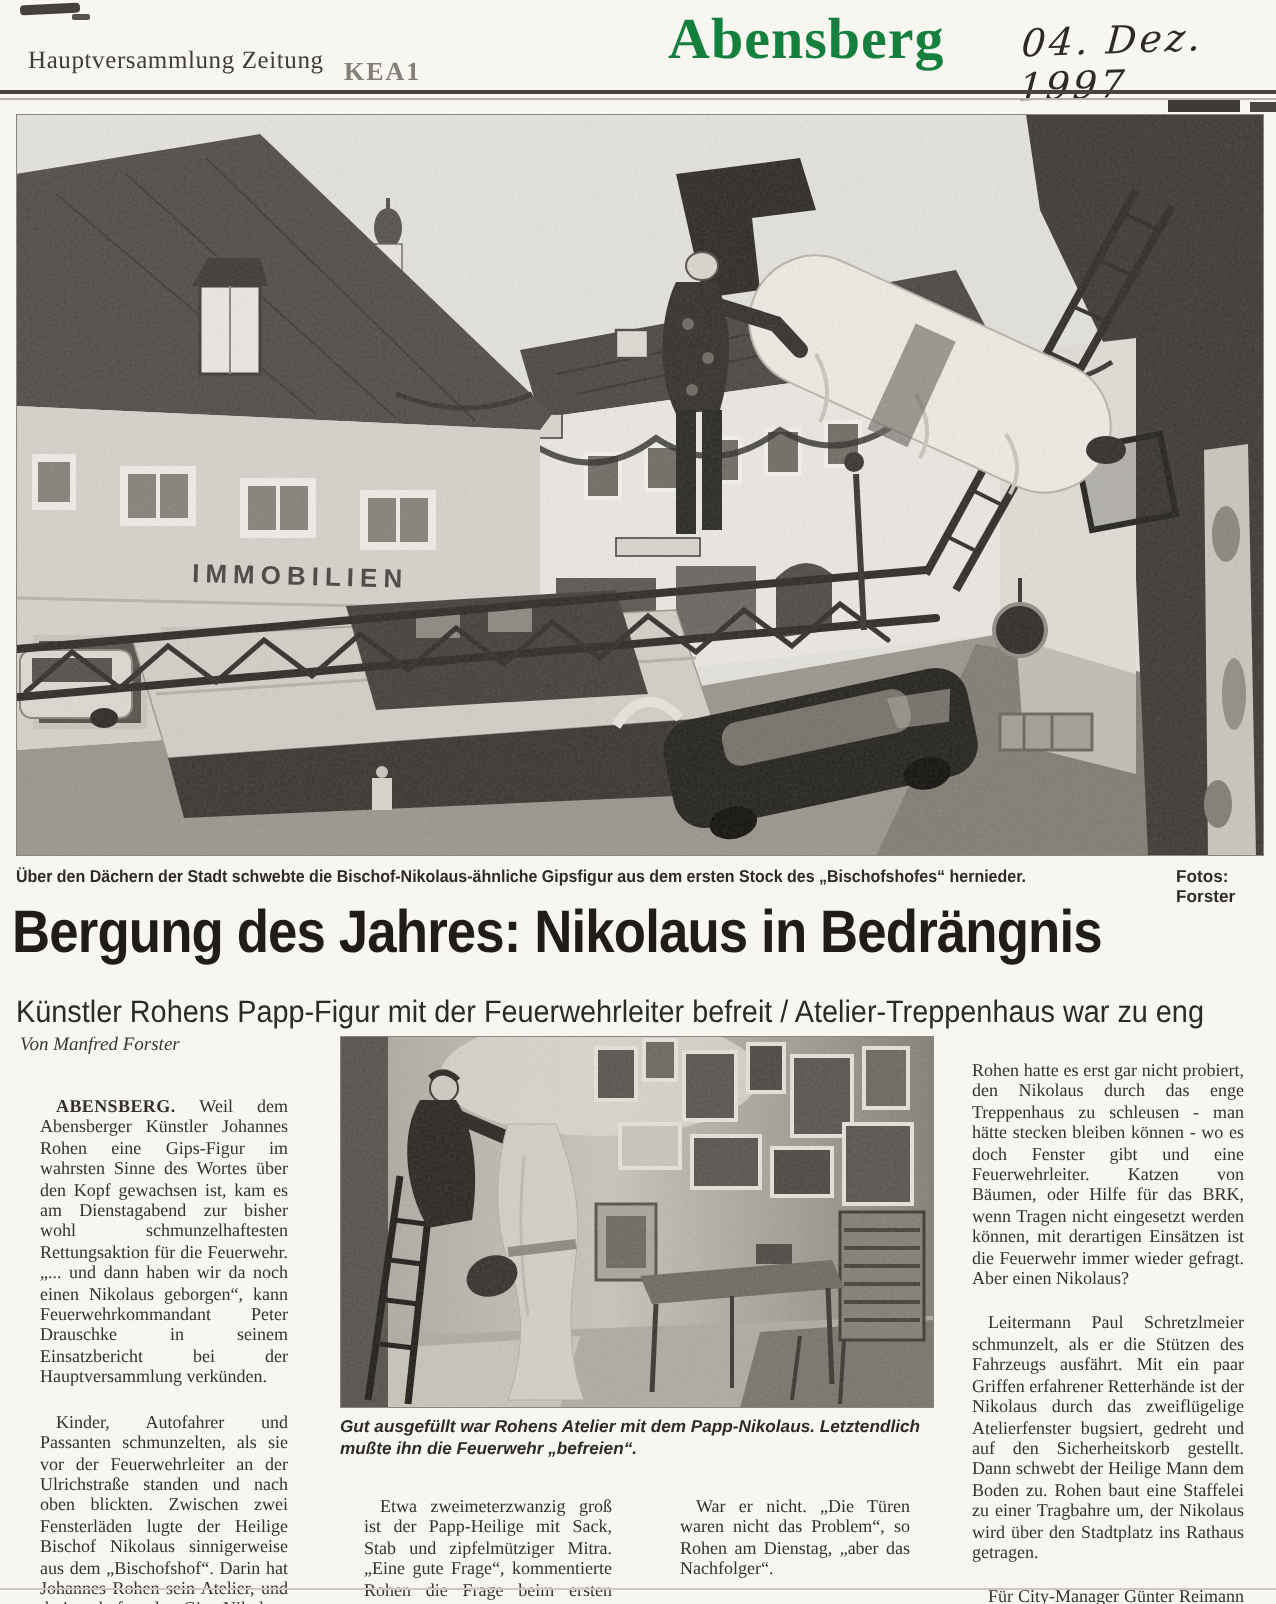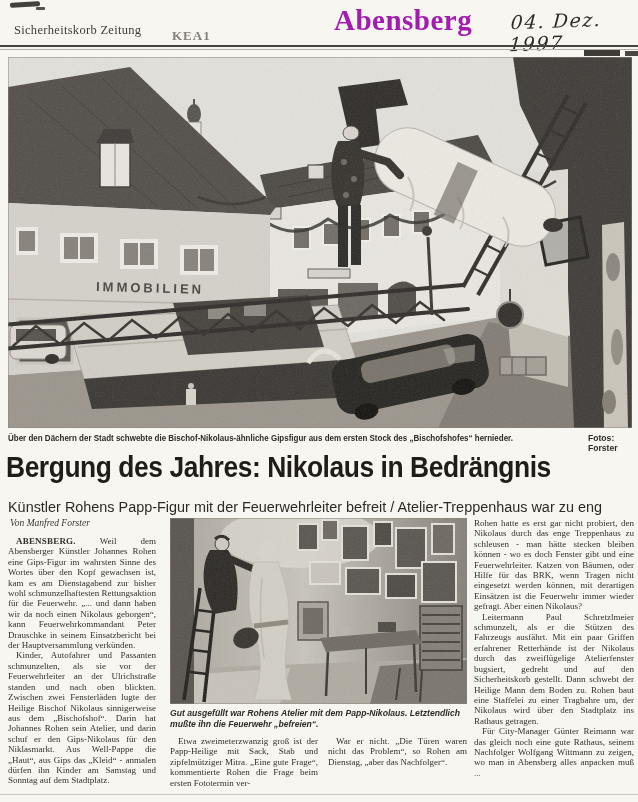--- a/index.html
+++ b/index.html
@@ -8,21 +8,21 @@
     background:#f7f6f1;
     font-family:"Liberation Serif", serif;
     color:#33302b;
   }
   .abs{position:absolute;}
   
   .corner-mark{left:10px;top:2px;width:30px;height:5px;background:#45423c;border-radius:2px;transform:rotate(-3deg);}
   .corner-mark2{left:36px;top:7px;width:9px;height:3px;background:#56534d;border-radius:1px;}
   .masthead{left:14px;top:23px;font-size:12.5px;letter-spacing:.3px;color:#403d37;}
   .edition{left:172px;top:28px;font-size:13px;color:#847f77;letter-spacing:1px;font-weight:bold;}
-  .section-title{left:334px;top:4px;font-size:29px;font-weight:bold;color:#a21caf;letter-spacing:.5px;}
+  .section-title{left:334px;top:4px;font-size:29px;font-weight:bold;color:#15803d;letter-spacing:.5px;}
   .handwritten{left:510px;top:9px;font-family:"DejaVu Serif", serif;font-style:italic;font-size:19px;
     letter-spacing:1.5px;color:#2e2b27;transform:rotate(-2deg) skewX(-6deg);}
   .header-rule{left:0;top:45px;width:638px;height:2px;background:#474440;}
   .header-rule2{left:0;top:49px;width:638px;height:1px;background:#b5b0a8;}
   .photo-topmark1{left:584px;top:50px;width:36px;height:6px;background:#3e3b37;}
   .photo-topmark2{left:625px;top:51px;width:13px;height:5px;background:#4a4742;}
   
   .main-photo{left:8px;top:57px;width:624px;height:371px;}
   .inset-photo{left:170px;top:518px;width:297px;height:186px;}
   svg{display:block;}
@@ -32,36 +32,36 @@
   .photo-credit{left:588px;top:433px;font-family:"Liberation Sans",sans-serif;font-weight:bold;font-size:8.6px;color:#2e2b26;}
   .headline{left:6px;top:450px;font-family:"Liberation Sans",sans-serif;font-weight:700;font-size:30px;
     letter-spacing:-.5px;color:#201d19;white-space:nowrap;transform:scaleX(.88);transform-origin:0 50%;}
   .subheadline{left:8px;top:498px;font-family:"Liberation Sans",sans-serif;font-size:15.5px;color:#2c2a25;
     white-space:nowrap;transform:scaleX(.93);transform-origin:0 50%;}
   .byline{left:10px;top:518px;font-style:italic;font-size:9.5px;color:#3b3833;}
   .inset-caption{left:170px;top:708px;width:297px;font-family:"Liberation Sans",sans-serif;font-weight:bold;
     font-size:8.6px;line-height:10.6px;color:#2e2b26;font-style:italic;}
   
   .body-col{font-size:9px;line-height:10.4px;text-align:justify;color:#34312b;hyphens:auto;}
-  .body-col p{margin:0;text-indent:8px;}
+  .body-col p{margin:12px;text-indent:8px;}
   .body-col p.noindent{text-indent:0;}
   .lead-in{font-weight:bold;letter-spacing:.2px;}
   .col-left{left:8px;top:536px;width:148px;}
   .col-right{left:474px;top:518px;width:160px;}
   .col-mid-1{left:170px;top:736px;width:148px;}
   .col-mid-2{left:328px;top:736px;width:139px;}
   .bottom-rule{left:0;top:794px;width:638px;height:1px;background:#ccc8c0;}
 </style>
 </head>
 <body>
 
 <div class="abs corner-mark"></div>
 <div class="abs corner-mark2"></div>
 
-<div class="abs masthead">Sicherheitskorb Zeitung</div>
+<div class="abs masthead">Hauptversammlung Zeitung</div>
 <div class="abs edition">KEA1</div>
 <div class="abs section-title">Abensberg</div>
 <div class="abs handwritten">04. Dez. 1997</div>
 <div class="abs header-rule"></div>
 <div class="abs header-rule2"></div>
 <div class="abs photo-topmark1"></div>
 <div class="abs photo-topmark2"></div>
 
 <div class="abs main-photo">
 <svg viewBox="0 0 624 371" width="624" height="371">

